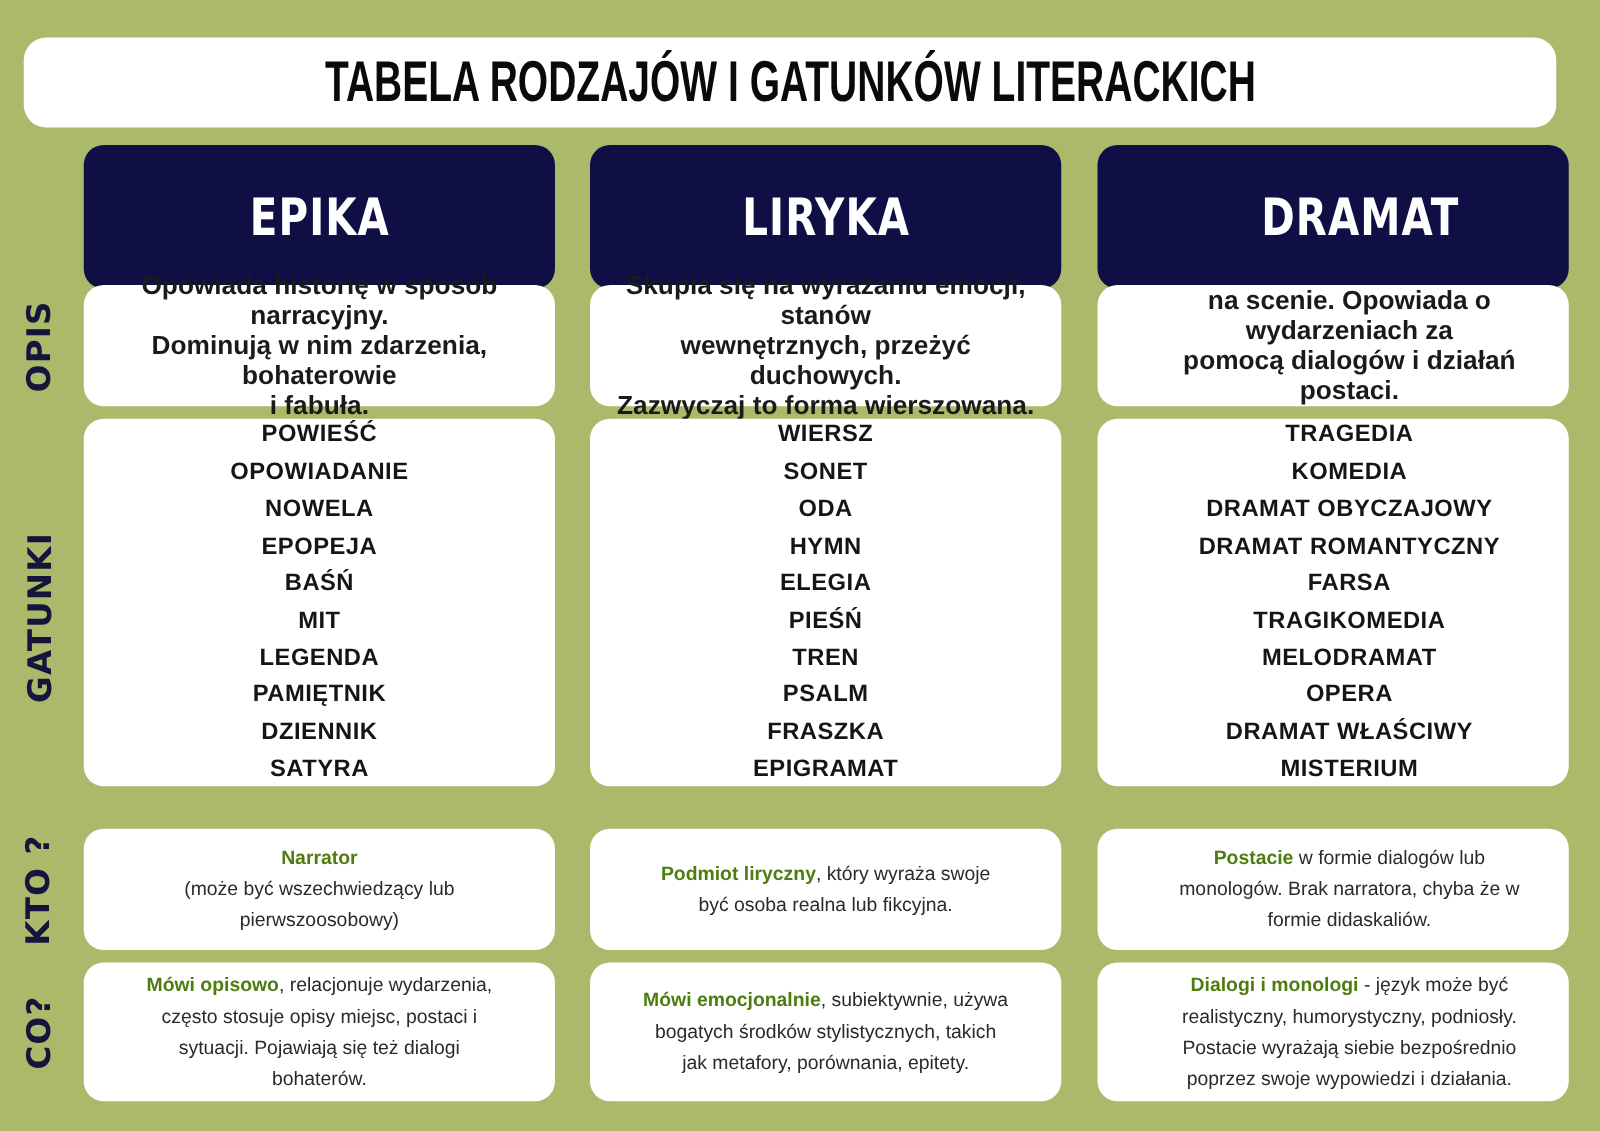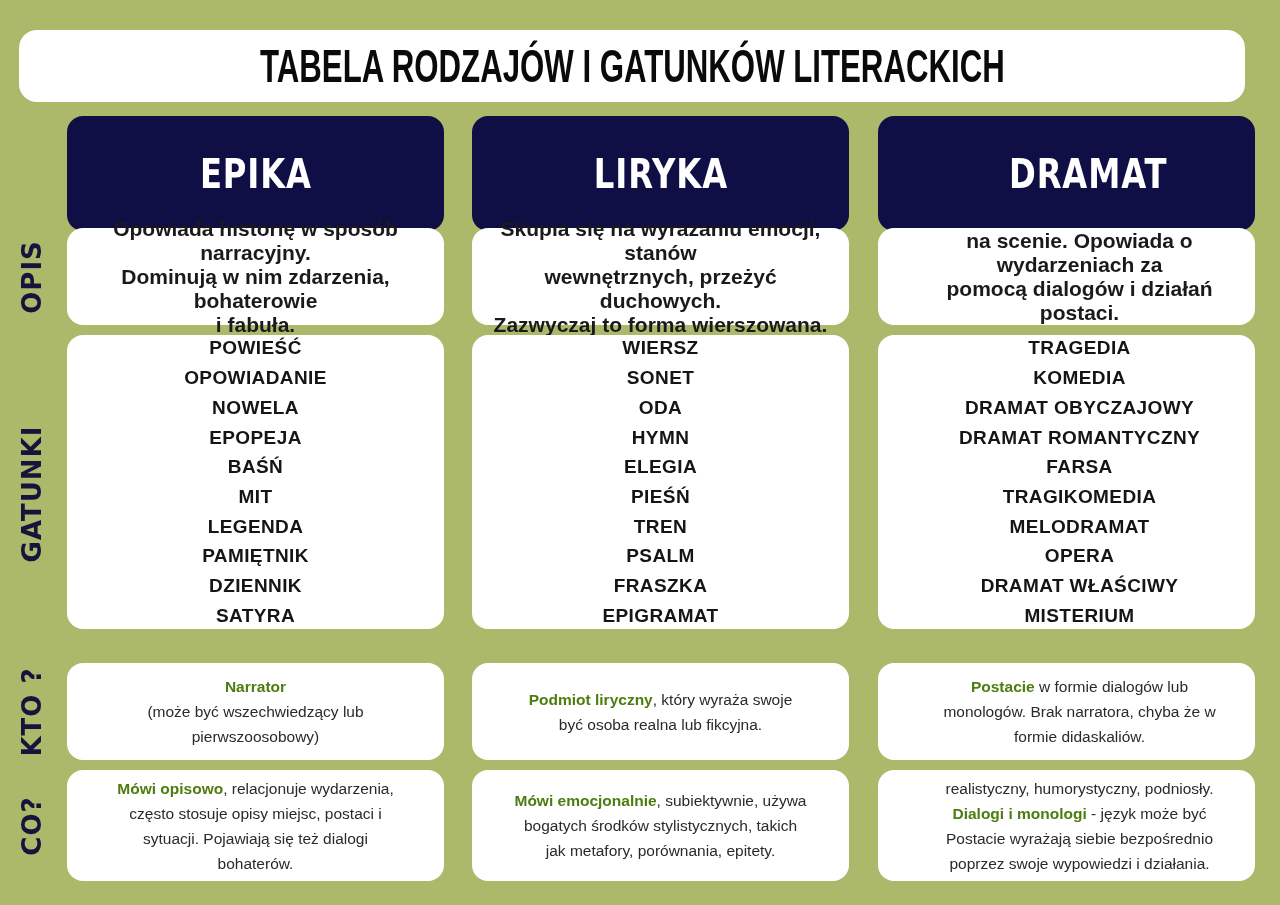--- a/index.html
+++ b/index.html
@@ -155,18 +155,18 @@
       <div class="genre">OPERA</div>
       <div class="genre">DRAMAT WŁAŚCIWY</div>
       <div class="genre">MISTERIUM</div>
     </div>
     <div class="cell r-kto c3">
       <div class="body-text"><b>Postacie</b><span> w formie dialogów lub</span></div>
       <div class="body-text">monologów. Brak narratora, chyba że w</div>
       <div class="body-text">formie didaskaliów.</div>
     </div>
     <div class="cell r-co c3">
+      <div class="body-text"><b>Dialogi i monologi</b><span> - język może być</span></div>
       <div class="body-text">realistyczny, humorystyczny, podniosły.</div>
-      <div class="body-text"><b>Dialogi i monologi</b><span> - język może być</span></div>
       <div class="body-text">Postacie wyrażają siebie bezpośrednio</div>
       <div class="body-text">poprzez swoje wypowiedzi i działania.</div>
     </div>
   </div>
 
 </body></html>

